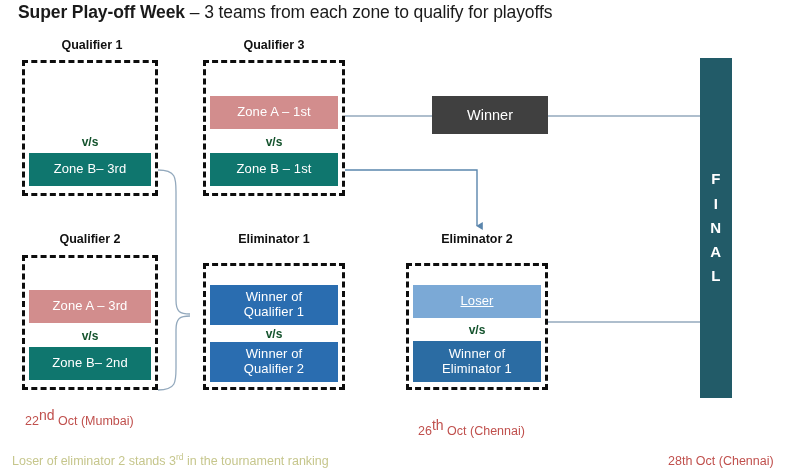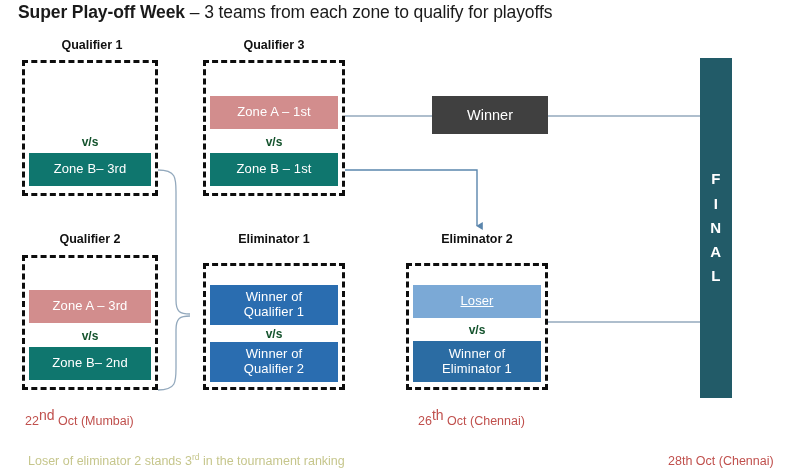--- a/index.html
+++ b/index.html
@@ -123,21 +123,21 @@
     white-space: nowrap;
   }
   .datelabel sup {
     font-size: 14px;
     vertical-align: super;
   }
 
   
   #footnote {
     position: absolute;
-    left: 28px;
+    left: 12px;
     top: 452px;
     font-size: 12.5px;
     color: #c6c68c;
     white-space: nowrap;
   }
   #footnote sup {
     font-size: 8.5px;
     vertical-align: super;
   }
 </style>
@@ -209,21 +209,21 @@
     <span>F</span>
     <span>I</span>
     <span>N</span>
     <span>A</span>
     <span>L</span>
   </div>
 
   <div class="datelabel" style="left:25px; top:407px;">
     <span>22</span><sup>nd</sup><span> Oct  (Mumbai)</span>
   </div>
-  <div class="datelabel" style="left:418px; top:407px;">
+  <div class="datelabel" style="left:418px; top:417px;">
     <span>26</span><sup>th</sup><span> Oct  (Chennai)</span>
   </div>
   <div class="datelabel" style="left:668px; top:407px;margin-top:40px;">
     <span>28th</span><sup></sup><span> Oct (Chennai)</span>
   </div>
 
   <div id="footnote">
     <span>Loser of eliminator 2 stands 3</span><sup>rd</sup><span> in the tournament ranking</span>
   </div>
 

